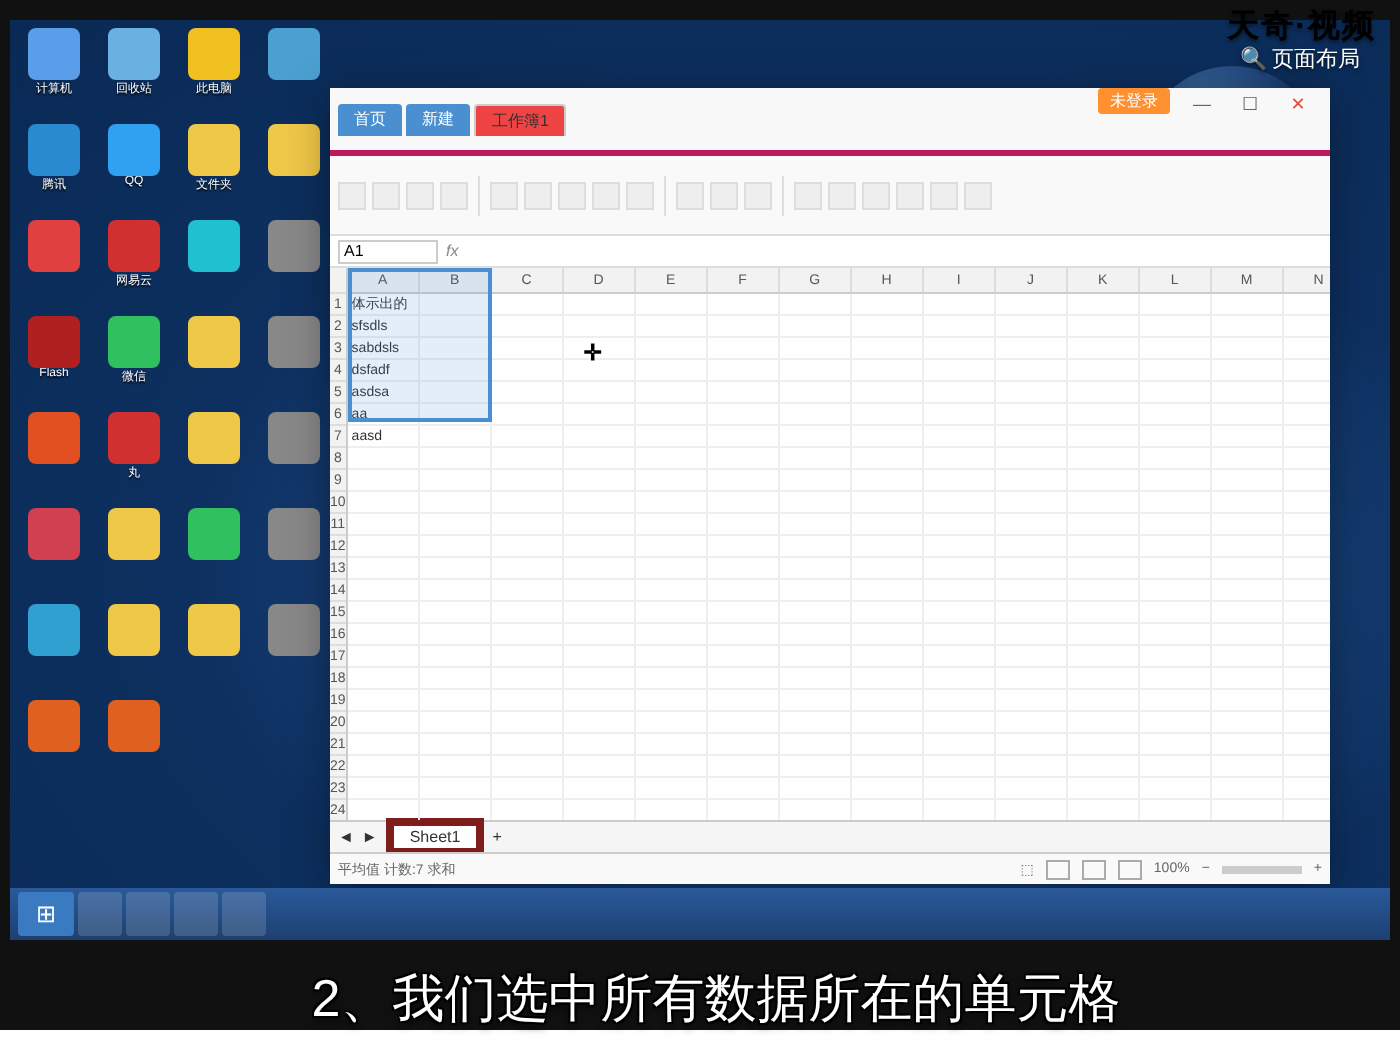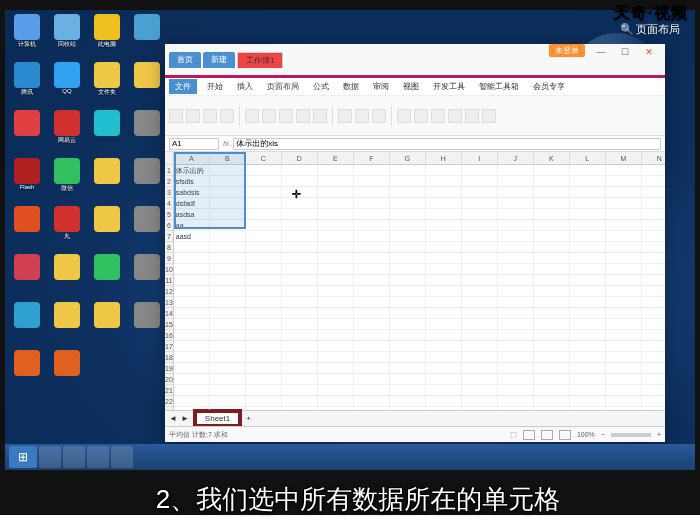--- a/index.html
+++ b/index.html
@@ -214,33 +214,20 @@
             <div class="file-tab">新建</div>
             <div class="file-tab active">工作簿1</div>
           </div>
         <div class="spacer"></div>
         <span class="login-badge">未登录</span>
         <div class="win-btn">—</div>
         <div class="win-btn">☐</div>
         <div class="win-btn close">✕</div>
       </div>
 
-      <div class="menubar" id="menubar">
-          <div class="menu-item file">文件</div>
-          <div class="menu-item">开始</div>
-          <div class="menu-item">插入</div>
-          <div class="menu-item">页面布局</div>
-          <div class="menu-item">公式</div>
-          <div class="menu-item">数据</div>
-          <div class="menu-item">审阅</div>
-          <div class="menu-item">视图</div>
-          <div class="menu-item">开发工具</div>
-          <div class="menu-item">智能工具箱</div>
-          <div class="menu-item">会员专享</div>
-        </div>
 
       <div class="toolbar">
         <div class="tbtn"></div>
         <div class="tbtn"></div>
         <div class="tbtn"></div>
         <div class="tbtn"></div>
         <div class="tdiv"></div>
         <div class="tbtn"></div>
         <div class="tbtn"></div>
         <div class="tbtn"></div>
@@ -255,21 +242,20 @@
         <div class="tbtn"></div>
         <div class="tbtn"></div>
         <div class="tbtn"></div>
         <div class="tbtn"></div>
         <div class="tbtn"></div>
       </div>
 
       <div class="namebox-row">
         <input class="namebox" value="A1" style="">
         <span class="fx">fx</span>
-        <input class="formula-bar" value="体示出的xls" style="">
       </div>
 
       <div class="grid-area">
         <div class="rowheads" id="rowheads">
           <div style="height:13px"></div>
         <div>1</div>
             <div>2</div>
             <div>3</div>
             <div>4</div>
             <div>5</div>

